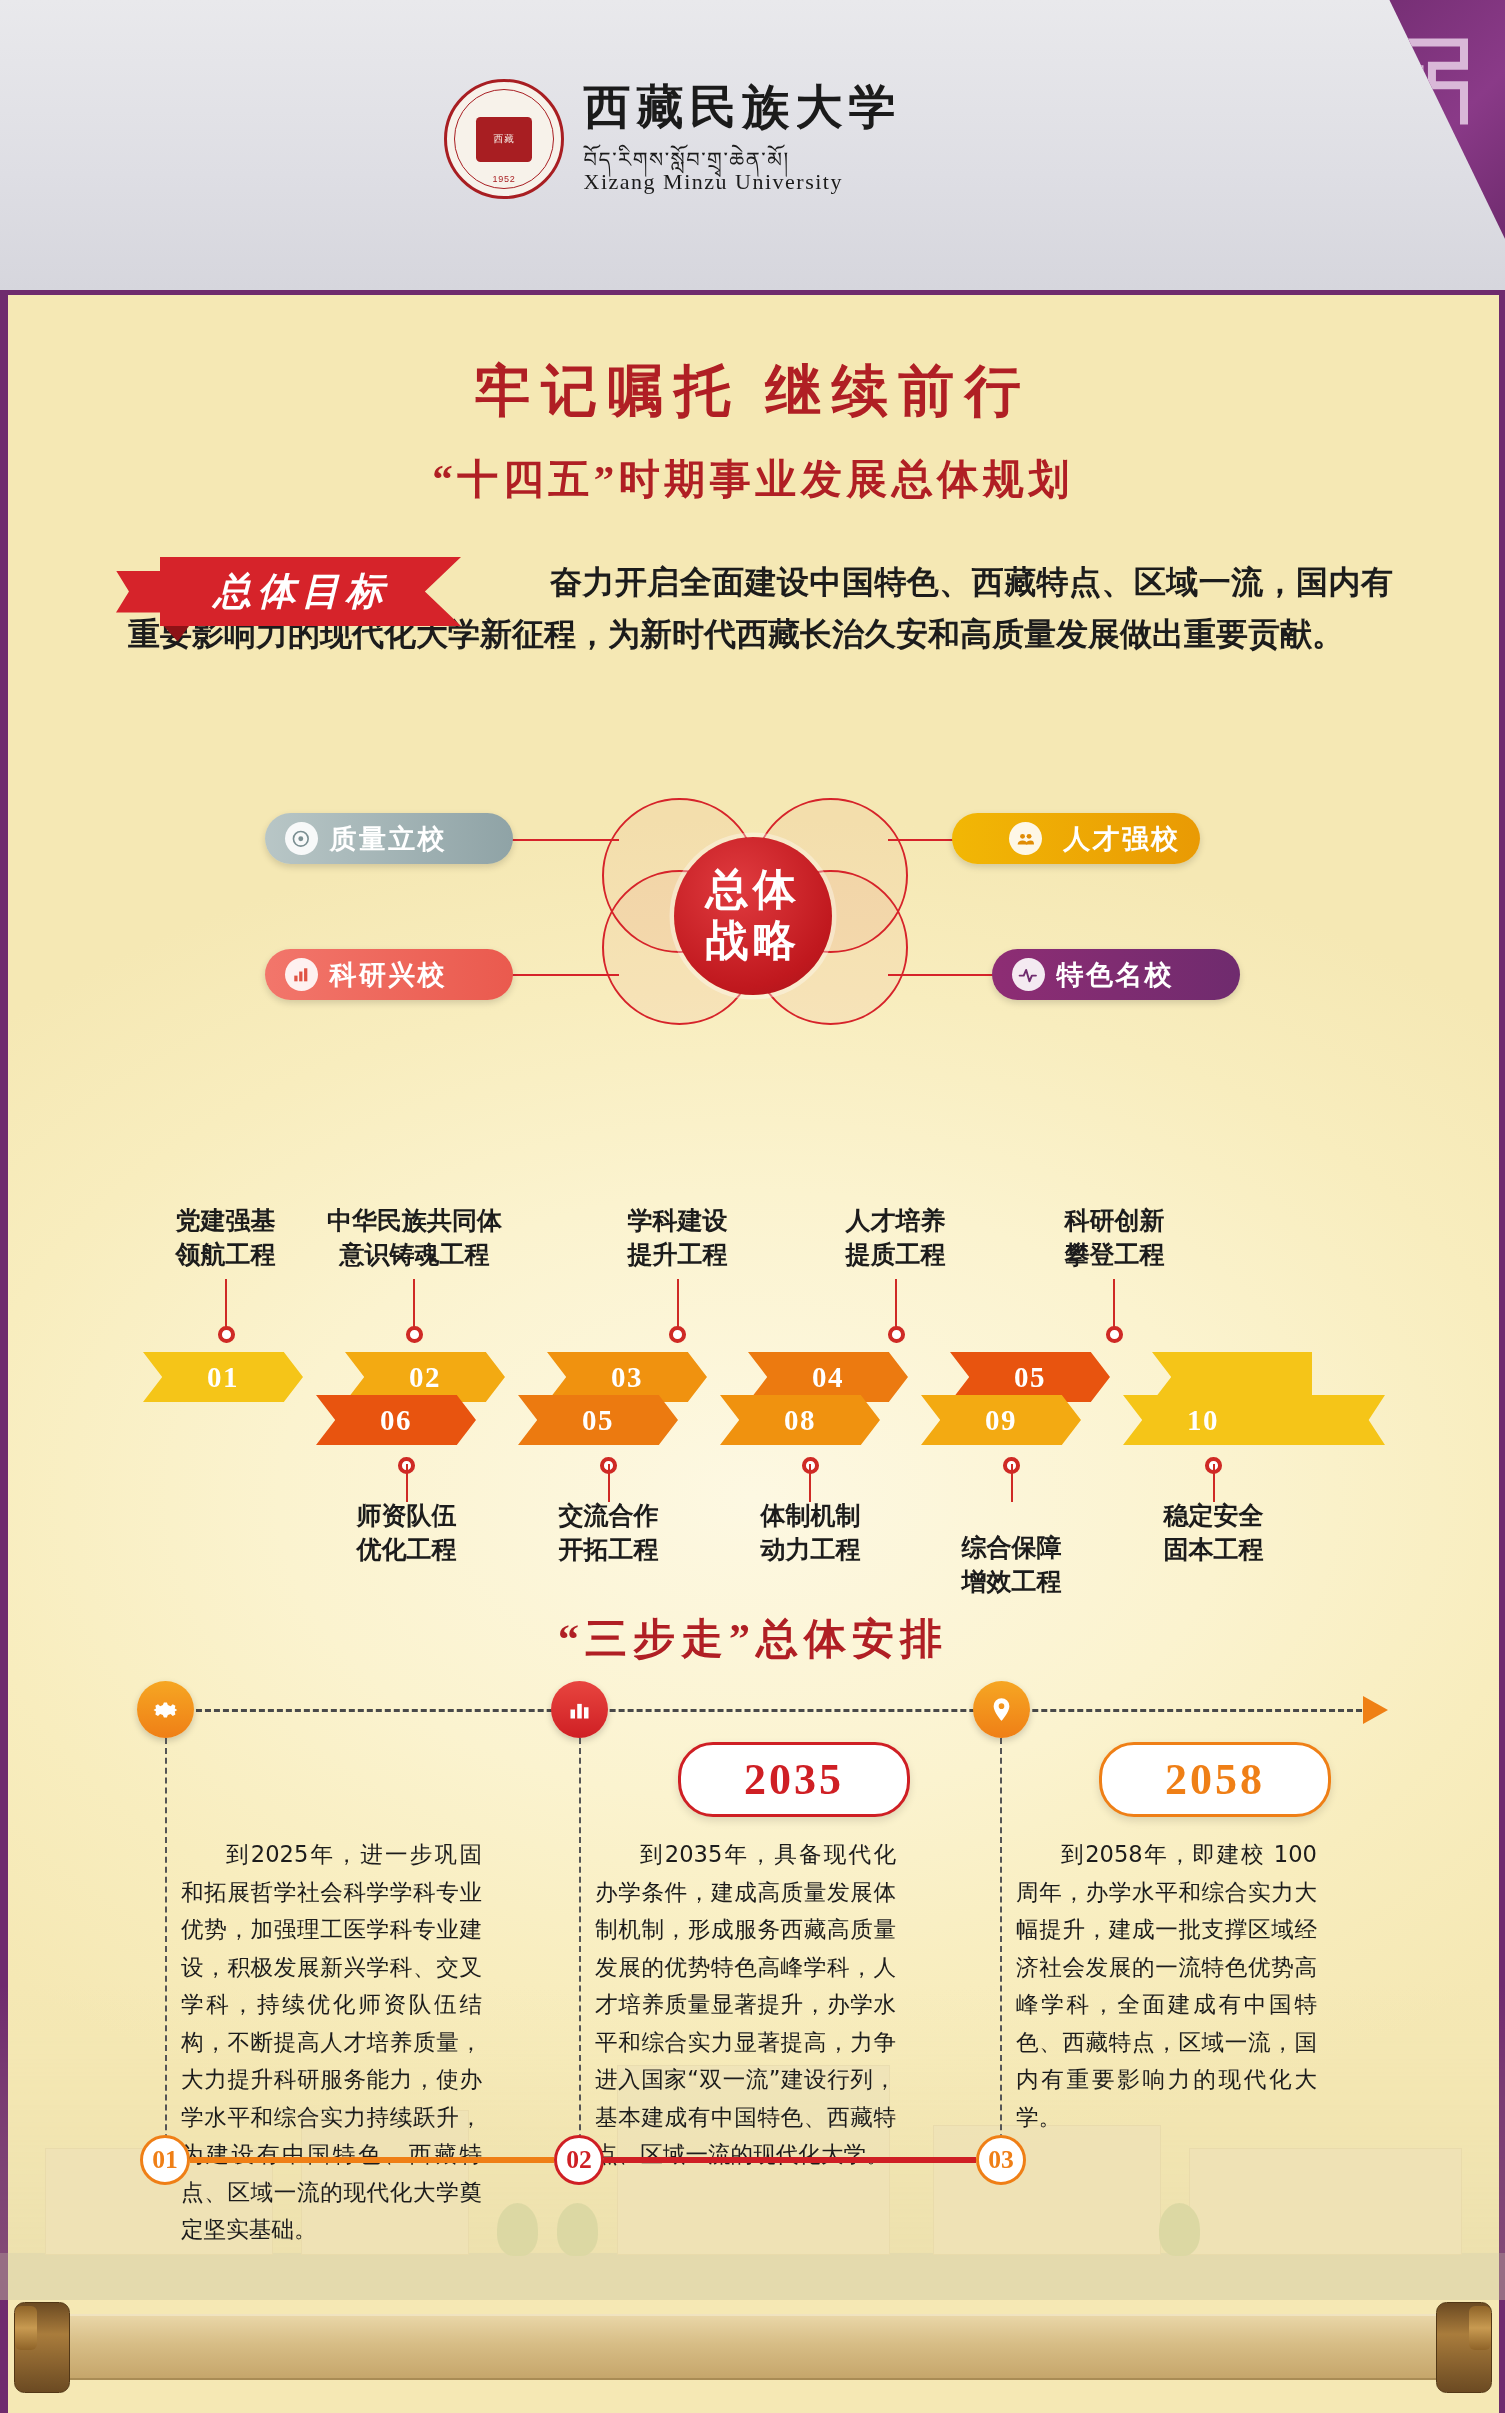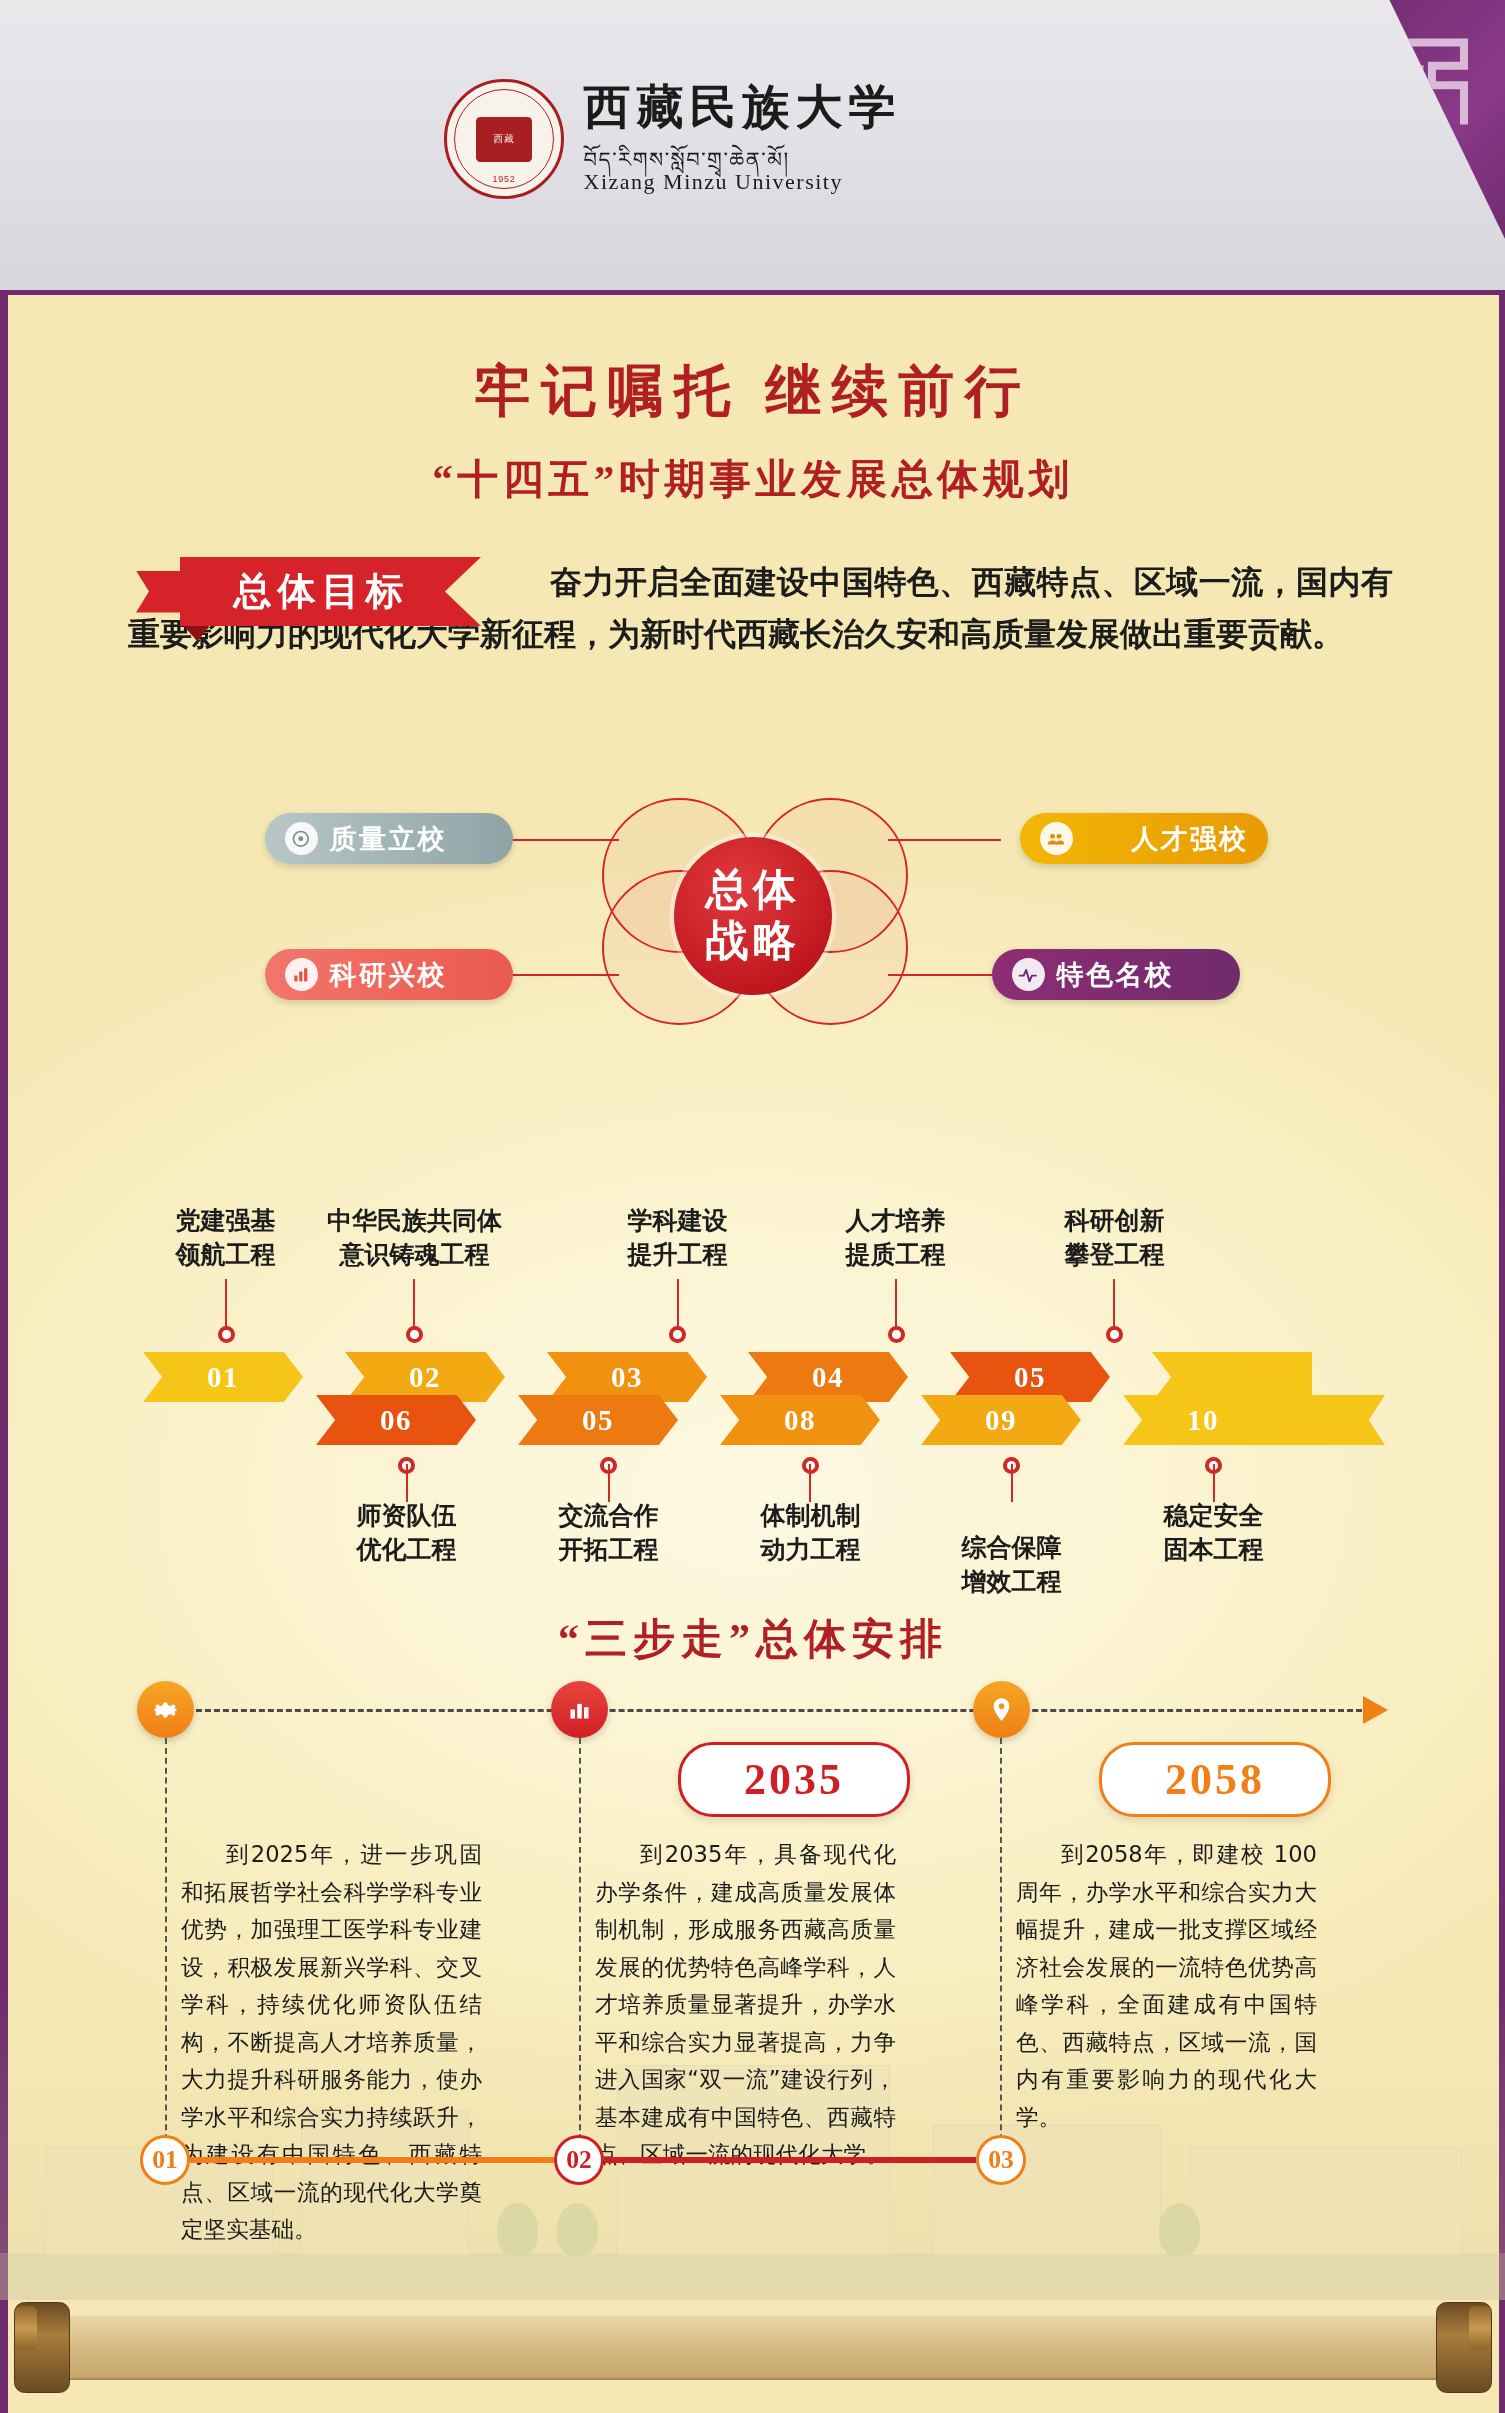--- a/index.html
+++ b/index.html
@@ -76,21 +76,21 @@
     font-family:"Liberation Serif","DejaVu Serif",serif;
     font-size:56px;font-weight:700;color:#b01f24;letter-spacing:10.5px;
   }
   .sub-title{
     position:absolute;top:452px;left:0;width:1506px;text-align:center;
     font-family:"Liberation Serif","DejaVu Serif",serif;
     font-size:41px;font-weight:700;color:#b01f24;letter-spacing:4.5px;
   }
   
   .goal-banner{
-    position:absolute;left:136px;top:557px;width:376px;height:82px;
+    position:absolute;left:116px;top:557px;width:376px;height:82px;font-style:italic;
   }
   .ribbon-left{
     position:absolute;left:0;top:13.6px;width:54px;height:42px;background:#d6232a;
     clip-path:polygon(0 0,100% 0,100% 100%,0 100%,24% 50%);
   }
   .ribbon-body{
     position:absolute;left:44px;top:0;width:301px;height:69px;background:#d6232a;
     clip-path:polygon(0 0,100% 0,88% 50%,100% 100%,0 100%);
     display:flex;align-items:center;justify-content:center;
   }
@@ -137,21 +137,21 @@
     padding:0 19.6px;box-sizing:border-box;gap:12px;color:#fff;
     font-family:"Liberation Serif","DejaVu Serif",serif;
     font-size:27px;font-weight:700;letter-spacing:2.3px;
     box-shadow:0 3px 7.5px rgba(0,0,0,.15);
   }
   .pill .ico{
     width:33px;height:33px;border-radius:50%;background:rgba(255,255,255,.9);
     display:flex;align-items:center;justify-content:center;flex:0 0 auto;
   }
   .pill.p1{left:265px;top:30px;width:248px;background:linear-gradient(90deg,#b8c6c6 0%,#8fa3a6 100%);}
-  .pill.p2{left:1020px;top:30px;width:248px;background:linear-gradient(90deg,#f2b705 0%,#e99a04 100%);justify-content:space-between;gap:21px;}
+  .pill.p2{left:952px;top:30px;width:248px;background:linear-gradient(90deg,#f2b705 0%,#e99a04 100%);justify-content:flex-end;gap:21px;}
   .pill.p3{left:265px;top:166px;width:248px;background:linear-gradient(90deg,#f2766b 0%,#ea5a4e 100%);}
   .pill.p4{left:992px;top:166px;width:248px;background:linear-gradient(90deg,#8e2d74 0%,#6f2b6e 100%);}
   .connector{position:absolute;border-top:2.3px solid #d6232a;}
   
   .ten-title{
     position:absolute;top:1129px;left:0;width:1506px;text-align:center;
     font-family:"Liberation Serif","DejaVu Serif",serif;
     font-size:42px;font-weight:700;color:#b01f24;letter-spacing:6px;
   }
   .ten-wrap{position:absolute;left:0;top:1204px;width:1506px;height:391px;}

